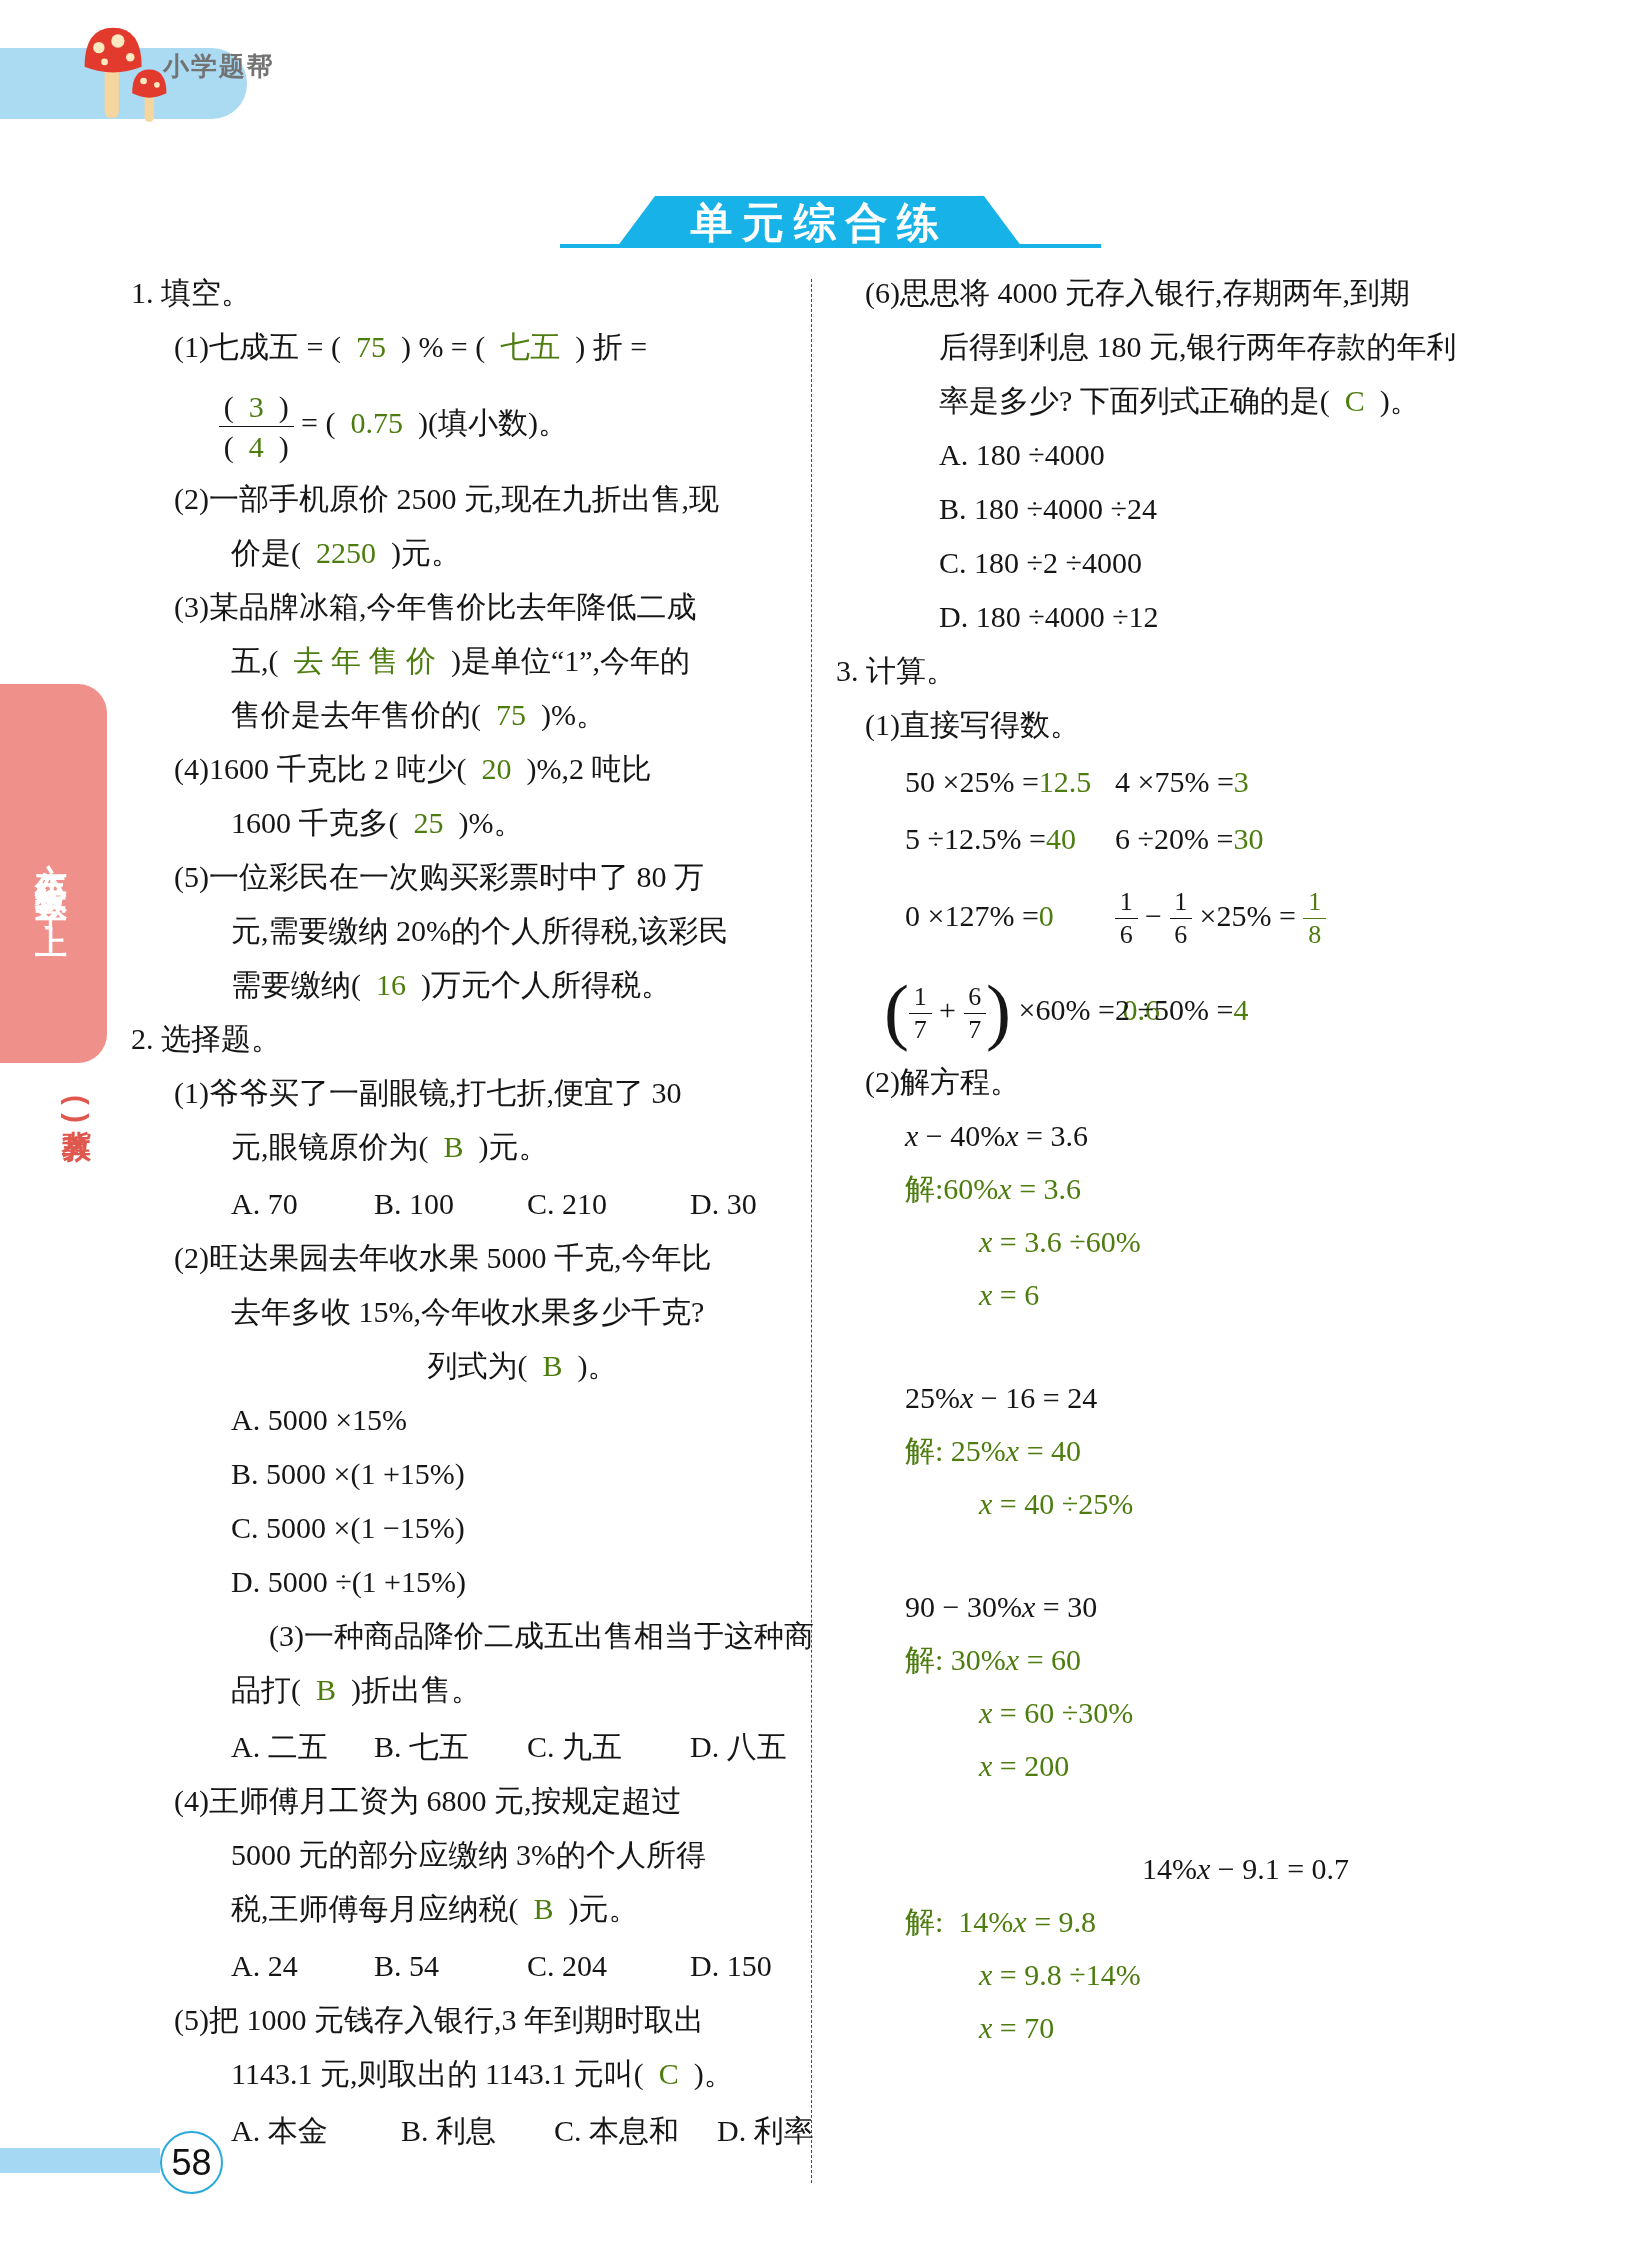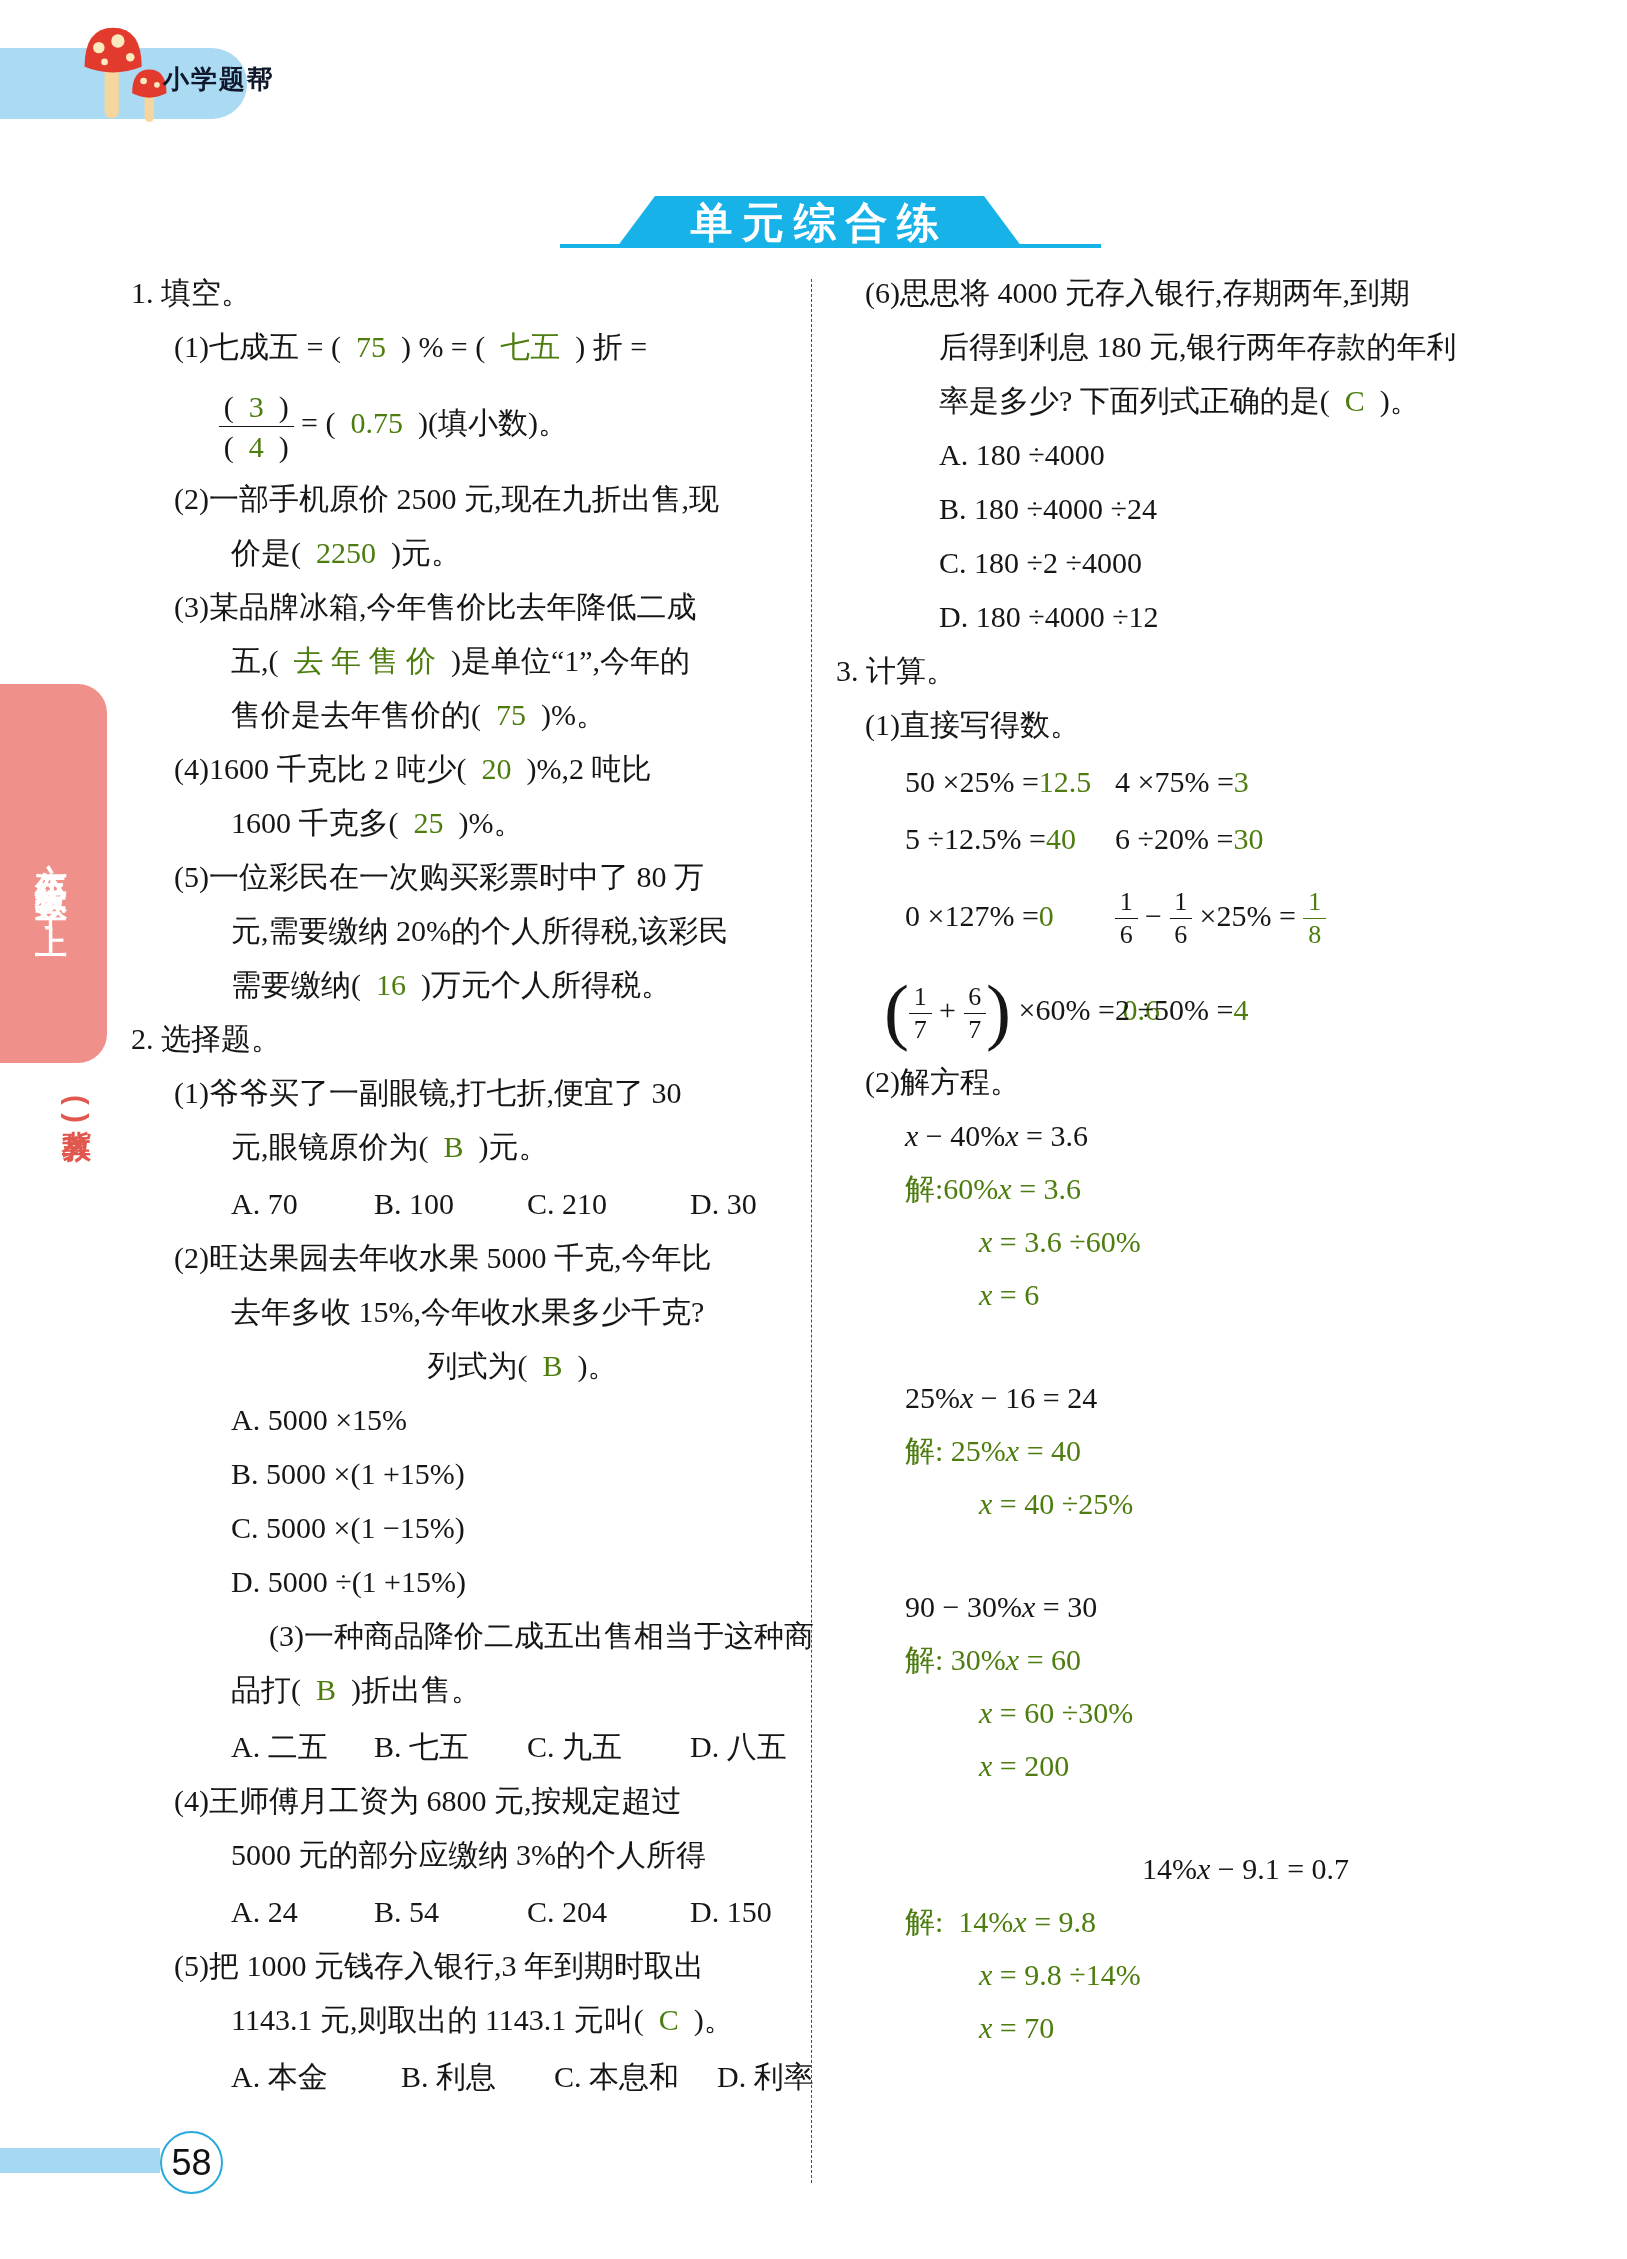--- a/index.html
+++ b/index.html
@@ -6,23 +6,23 @@
   body{
     width:1628px;height:2260px;position:relative;background:#ffffff;
     font-family:"Liberation Serif", serif;color:#161616;overflow:hidden;
   }
   
   .logo-bar{
     position:absolute;left:0;top:48px;width:247px;height:71px;
     background:#abdaf3;border-radius:0 35px 35px 0;
   }
   .logo-title{
-    position:absolute;left:163px;top:44px;height:71px;line-height:71px;
+    position:absolute;left:163px;top:31px;height:71px;line-height:71px;
     font-family:"Liberation Sans",sans-serif;font-weight:bold;font-size:26px;
-    letter-spacing:1.9px;color:#0f172a;
+    letter-spacing:1.9px;color:#737373;
   }
   .logo-mushrooms{position:absolute;left:76px;top:15.3px;}
   .banner{
     position:absolute;left:617px;top:196px;width:405px;height:51px;
     background:#17b2e8;
     clip-path:polygon(38px 0,367px 0,405px 100%,0 100%);
     text-align:center;line-height:53px;
   }
   .banner-title{
     font-family:"Liberation Sans",sans-serif;font-weight:bold;font-size:42px;
@@ -134,20 +134,21 @@
     <div class="line" style="padding-left: 100px; text-align: center;"><span>列式为(  </span><span class="m">B</span><span>  )。</span></div>
     <div class="line" style="padding-left: 100px;"><span>A. 5000 ×15%</span></div>
     <div class="line" style="padding-left: 100px;"><span>B. 5000 ×(1 +15%)</span></div>
     <div class="line" style="padding-left: 100px;"><span>C. 5000 ×(1 −15%)</span></div>
     <div class="line" style="padding-left: 100px;"><span>D. 5000 ÷(1 +15%)</span></div>
     <div class="line" style="padding-left: 43px; text-align: right;"><span>(3)一种商品降价二成五出售相当于这种商</span></div>
     <div class="line" style="padding-left: 100px;"><span>品打(  </span><span class="m">B</span><span>  )折出售。</span></div>
     <div class="line" style="padding-left: 100px;"><span class="cell" style="width: 143px;">A. 二五</span><span class="cell" style="width: 153px;">B. 七五</span><span class="cell" style="width: 163px;">C. 九五</span><span class="cell">D. 八五</span></div>
     <div class="line" style="padding-left: 43px;"><span>(4)王师傅月工资为 6800 元,按规定超过</span></div>
     <div class="line" style="padding-left: 100px;"><span>5000 元的部分应缴纳 3%的个人所得</span></div>
+    <div class="line" style="padding-left: 100px;"><span>税,王师傅每月应纳税(  </span><span class="m">B</span><span>  )元。</span></div>
     <div class="line" style="padding-left: 100px;"><span class="cell" style="width: 143px;">A. 24</span><span class="cell" style="width: 153px;">B. 54</span><span class="cell" style="width: 163px;">C. 204</span><span class="cell">D. 150</span></div>
     <div class="line" style="padding-left: 43px;"><span>(5)把 1000 元钱存入银行,3 年到期时取出</span></div>
     <div class="line" style="padding-left: 100px;"><span>1143.1 元,则取出的 1143.1 元叫(  </span><span class="m">C</span><span>  )。</span></div>
     <div class="line" style="padding-left: 100px;"><span class="cell" style="width: 143px;">A. 本金</span><span class="cell" style="width: 153px; margin-left: 27px;">B. 利息</span><span class="cell" style="width: 163px;">C. 本息和</span><span class="cell">D. 利率</span></div>
   </div>
 <div class="col col-right" id="col-right">
     <div class="line" style="padding-left: 29px;"><span>(6)思思将 4000 元存入银行,存期两年,到期</span></div>
     <div class="line" style="padding-left: 103px;"><span>后得到利息 180 元,银行两年存款的年利</span></div>
     <div class="line" style="padding-left: 103px;"><span>率是多少? 下面列式正确的是(  </span><span class="m">C</span><span>  )。</span></div>
     <div class="line" style="padding-left: 103px;"><span>A. 180 ÷4000</span></div>

